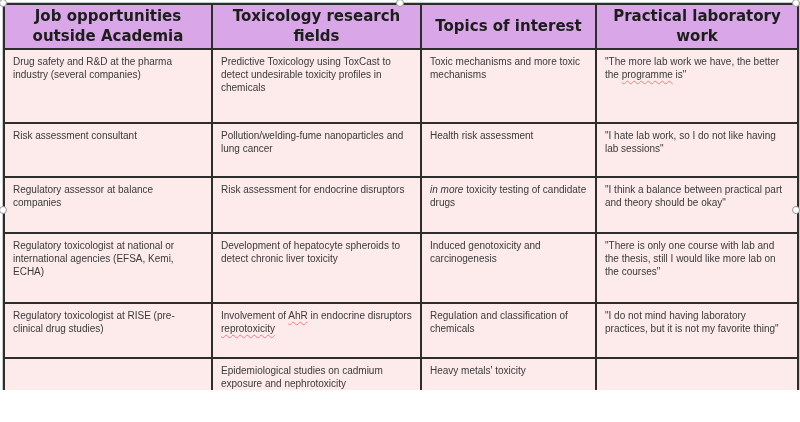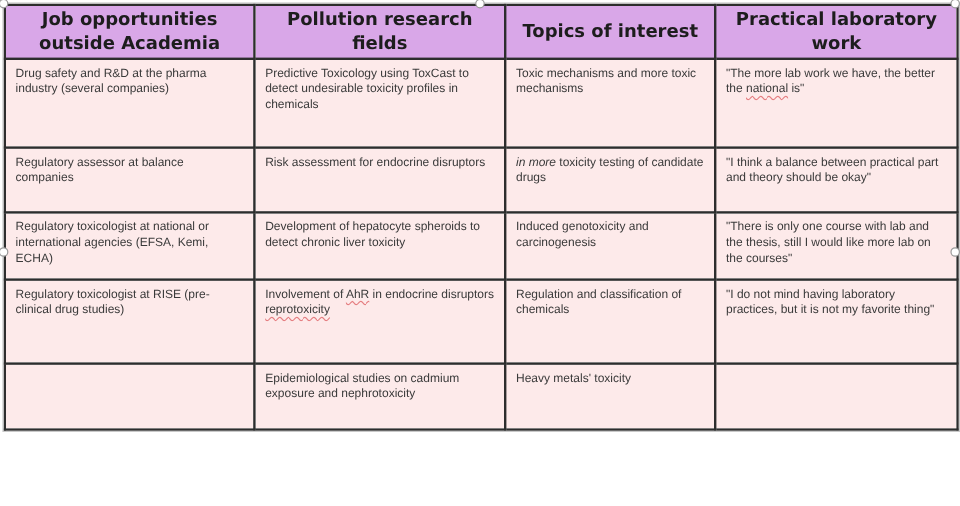--- a/index.html
+++ b/index.html
@@ -96,31 +96,37 @@
   <table class="content-table">
     <colgroup>
       <col style="width:208px">
       <col style="width:209px">
       <col style="width:175px">
       <col style="width:202px">
     </colgroup>
     <thead>
       <tr>
           <th>Job opportunities outside Academia</th>
-          <th>Pollution research fields</th>
+          <th>Toxicology research fields</th>
           <th>Topics of interest</th>
           <th>Practical laboratory work</th>
         </tr>
     </thead>
     <tbody>
         <tr>
           <td><span>Drug safety and R&amp;D at the pharma industry (several companies)</span></td>
           <td><span>Predictive Toxicology using ToxCast to detect undesirable toxicity profiles in chemicals</span></td>
           <td><span>Toxic mechanisms and more toxic mechanisms</span></td>
-          <td><span>"The more lab work we have, the better the </span><span class="misspelled">national</span><span> is"</span></td>
+          <td><span>"The more lab work we have, the better the </span><span class="misspelled">programme</span><span> is"</span></td>
+        </tr>
+        <tr>
+          <td><span>Risk assessment consultant</span></td>
+          <td><span>Pollution/welding-fume nanoparticles and lung cancer</span></td>
+          <td><span>Health risk assessment</span></td>
+          <td><span>"I hate lab work, so I do not like having lab sessions"</span></td>
         </tr>
         <tr>
           <td><span>Regulatory assessor at balance companies</span></td>
           <td><span>Risk assessment for endocrine disruptors</span></td>
           <td><span class="italic">in more</span><span> toxicity testing of candidate drugs</span></td>
           <td><span>"I think a balance between practical part and theory should be okay"</span></td>
         </tr>
         <tr>
           <td><span>Regulatory toxicologist at national or international agencies (EFSA, Kemi, ECHA)</span></td>
           <td><span>Development of hepatocyte spheroids to detect chronic liver toxicity</span></td>

